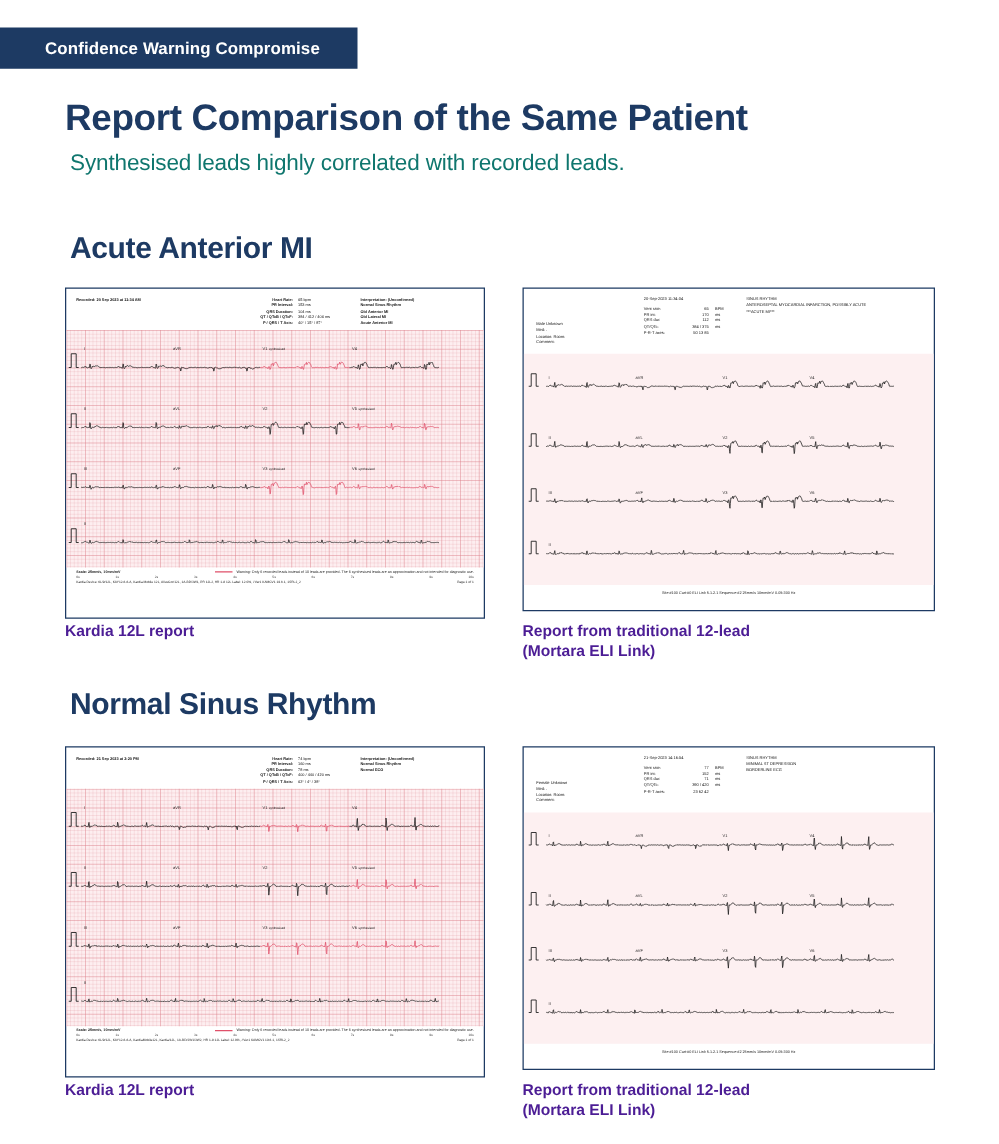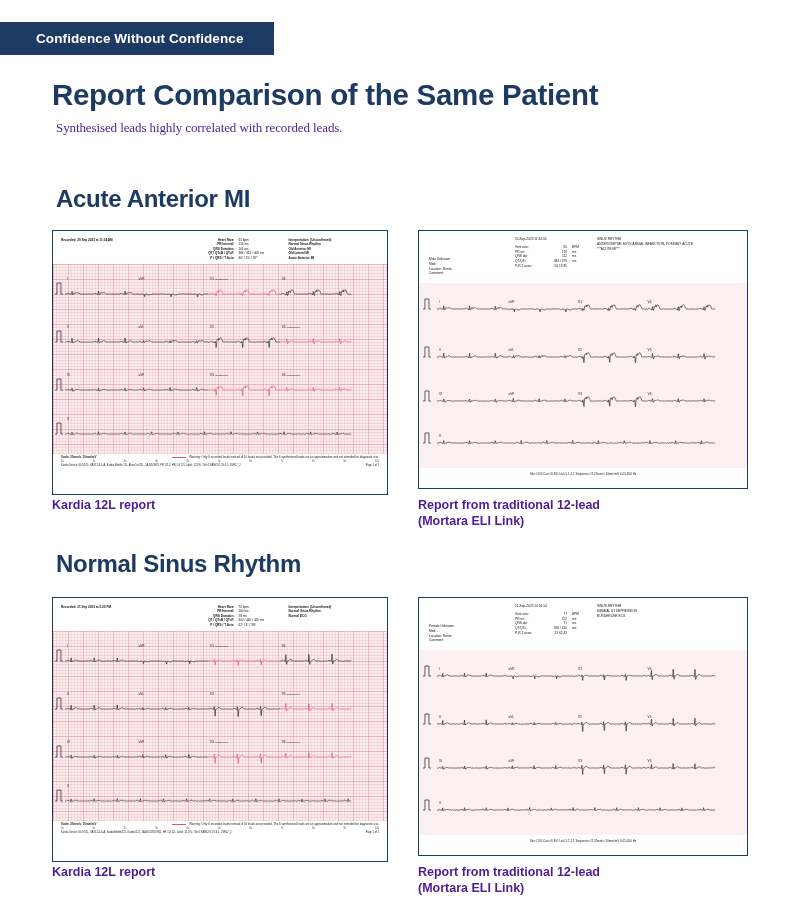--- a/index.html
+++ b/index.html
@@ -23,22 +23,22 @@
   }
 
   
   .h1 {
     position:absolute; left:52px; top:78px;
     font-size: 29.5px; font-weight: bold; color:#1d3a63;
     letter-spacing:-.3px; white-space:nowrap;
   }
   .sub {
     position:absolute; left:56px; top:120px;
-    font-size: 13px; color:#4c1d95; font-weight:normal;
-    letter-spacing:-.1px; white-space:nowrap;font-family:Liberation Serif, serif;
+    font-size: 18px; color:#0f766e; font-weight:normal;
+    letter-spacing:-.1px; white-space:nowrap;
   }
   .h2 {
     position:absolute; left:56px;
     font-size:24px; font-weight:bold; color:#1d3a63;
     letter-spacing:-.3px; white-space:nowrap;
   }
   .h2.s1 { top:185px; }
   .h2.s2 { top:550px; }
 
   
@@ -108,21 +108,21 @@
   .k-warn .swatch { display:inline-block; width:14px; height:1px; background:#e0506a; }
   .k-time { display:flex; justify-content:space-between; font-size:2.6px; color:#444; padding:1px 8px 0 8px; }
   .k-legal { display:flex; justify-content:space-between; font-size:2.6px; color:#222; padding:1px 8px 2px 8px; }
   .m-foot { font-size:3px; color:#222; text-align:center; padding:4px 0 2px 0; }
 </style>
 </head>
 <body>
 
 <div class="page">
 
-  <div class="eyebrow">Confidence Without Confidence</div>
+  <div class="eyebrow">Confidence Warning Compromise</div>
   <div class="h1">Report Comparison of the Same Patient</div>
   <div class="sub">Synthesised leads highly correlated with recorded leads.</div>
 
   <div class="h2 s1">Acute Anterior MI</div>
   <div class="h2 s2">Normal Sinus Rhythm</div>
 
   <div class="report kardia r1 k1">
     <div class="rpad">
       <div class="k-head">
         <div class="k-rec">

